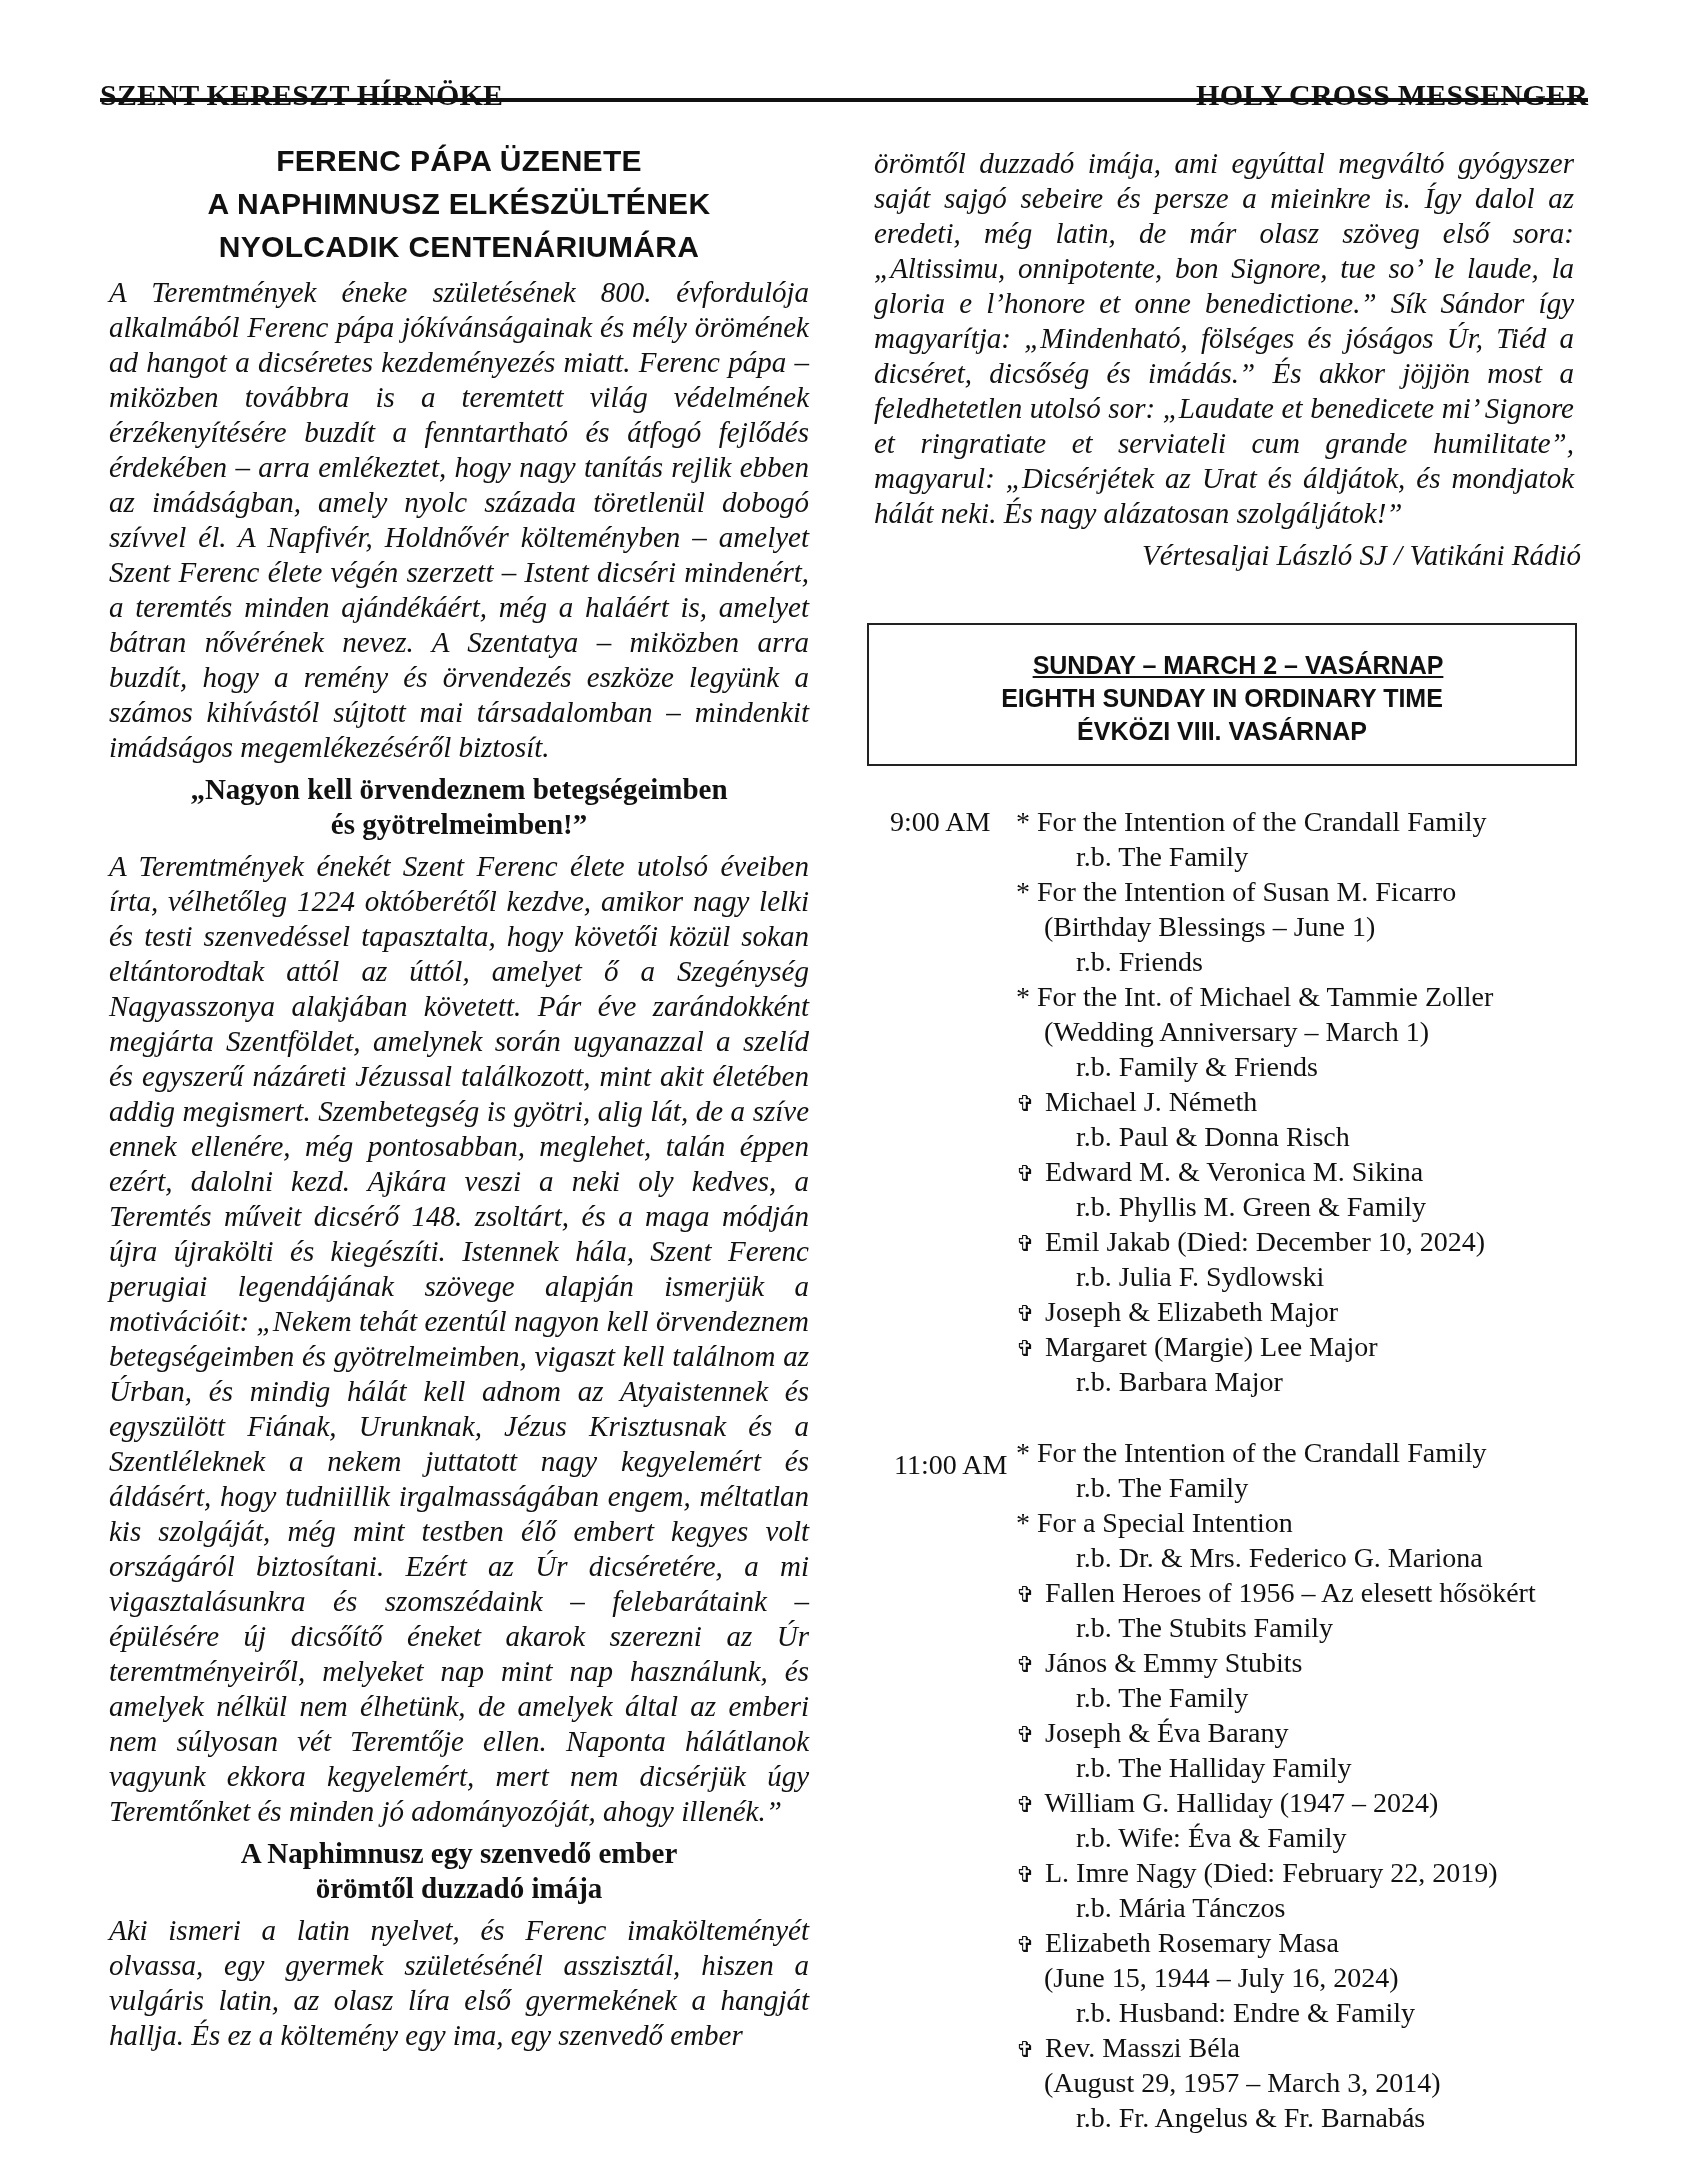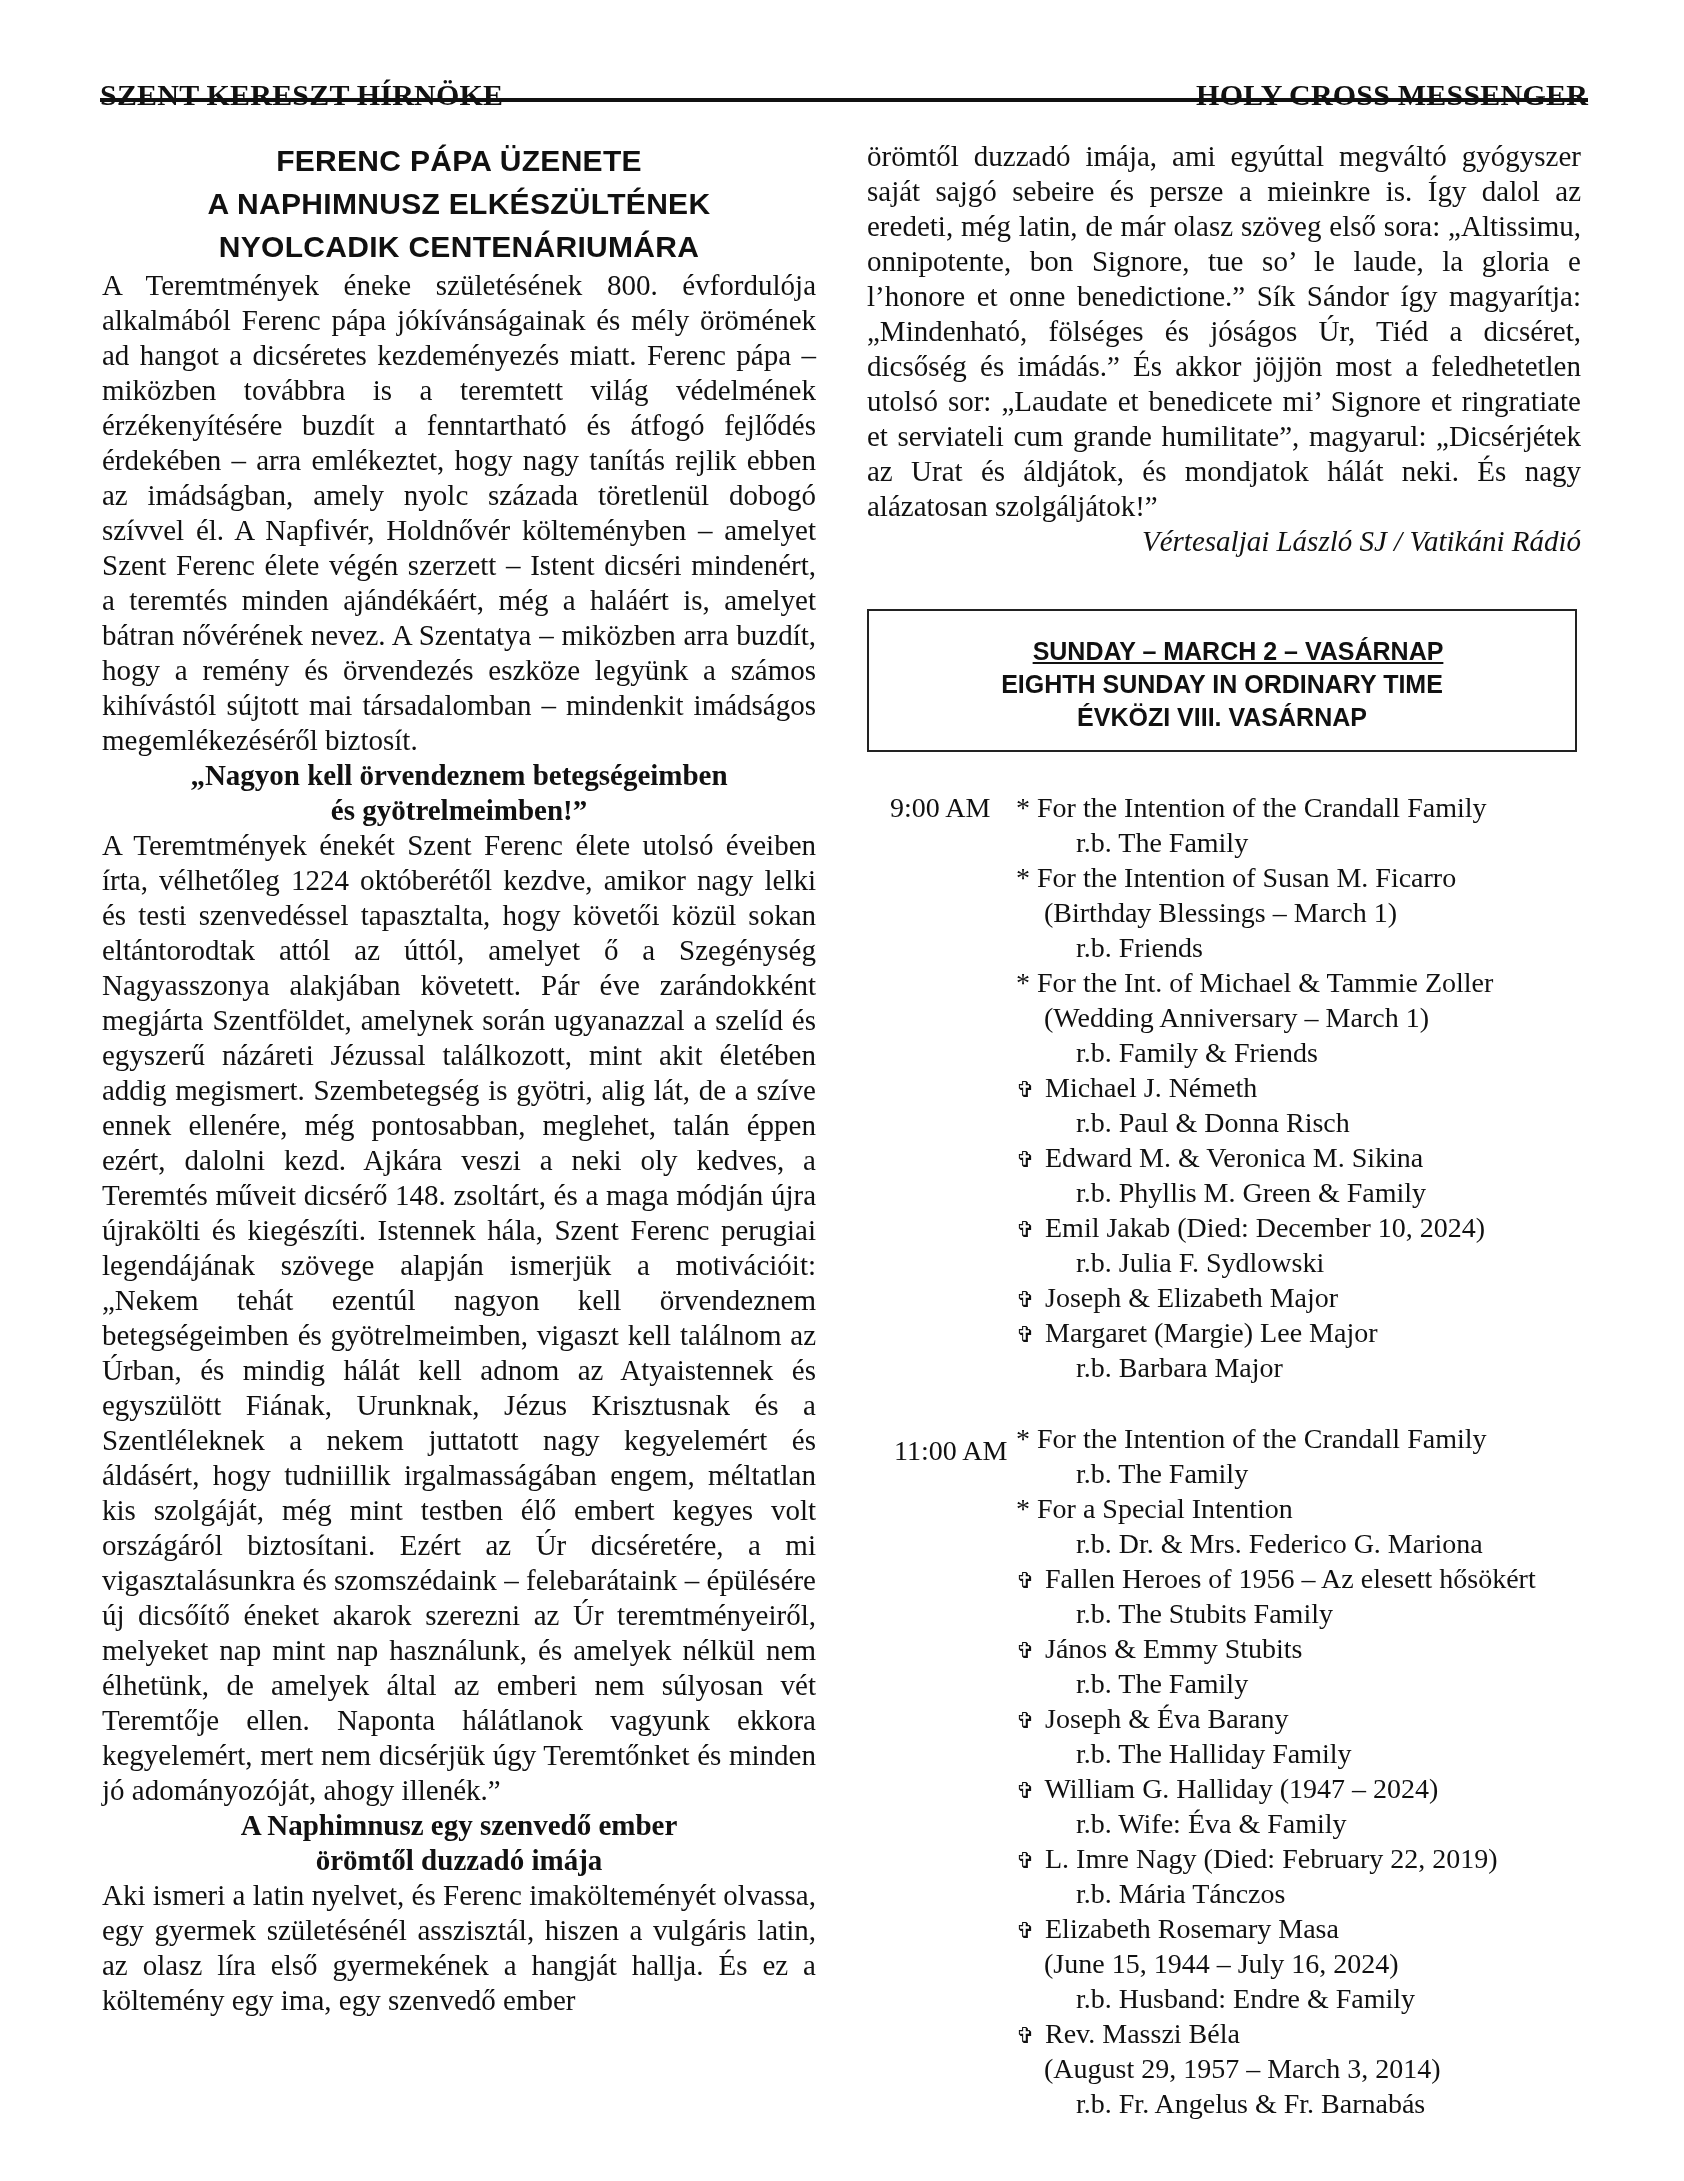--- a/index.html
+++ b/index.html
@@ -7,21 +7,21 @@
   .header { position: absolute; left: 100px; top: 62px; width: 1488px; height: 36px; border-bottom: 4px solid #111; }
   .header .left, .header .right {
     position: absolute; top: 16px; font-family: "Liberation Serif", serif; font-weight: bold; font-size: 30px; letter-spacing: 0.2px;
   }
   .header .left { left: 0; }
   .header .right { right: 0; }
   .col { position: absolute; top: 139px; width: 714px; font-family: "Liberation Serif", serif; }
   .col-left { left: 102px; }
   .col-right { left: 867px; }
   .title { text-align: center; font-family: "Liberation Sans", sans-serif; font-weight: bold; font-size: 30px; line-height: 43px; margin: 0; letter-spacing: 0.3px; }
-  .p { font-size: 29px; line-height: 35px; text-align: justify; margin: 0; text-align-last: left; }
+  .p { font-size: 29px; line-height: 35px; text-align: justify; margin: 7px; text-align-last: left; font-style: italic; }
   .sub { text-align: center; font-family: "Liberation Serif", serif; font-weight: bold; font-size: 29px; line-height: 35px; margin: 0; }
   .sign { text-align: right; font-style: italic; font-size: 29px; line-height: 35px; margin: 0; }
   .box { margin-top: 50px; border: 2px solid #222; height: 143px; width: 710px; text-align: center; font-family: "Liberation Sans", sans-serif; font-weight: bold; box-sizing: border-box; padding-top: 24px; }
   .box div { font-size: 25px; line-height: 33px; }
   .box .u { text-decoration: underline; padding-left: 32px; }
   .schedule { margin-top: 38px; font-size: 28px; line-height: 35px; }
   .row { position: relative; height: 35px; white-space: nowrap; }
   .time { position: absolute; left: 23px; }
   .time.wide { left: 27px; margin-top: 12px; }
   .ent { position: absolute; left: 149px; }
@@ -73,21 +73,21 @@
           <span class="time">9:00 AM</span>
           <span class="ent"><span>*</span><span> For the Intention of the Crandall Family</span></span>
         </div>
         <div class="row">
           <span class="rb">r.b. The Family</span>
         </div>
         <div class="row">
           <span class="ent"><span>*</span><span> For the Intention of Susan M. Ficarro</span></span>
         </div>
         <div class="row">
-          <span class="ent2">(Birthday Blessings – March 1)</span>
+          <span class="ent2">(Birthday Blessings – June 1)</span>
         </div>
         <div class="row">
           <span class="rb">r.b. Friends</span>
         </div>
         <div class="row">
           <span class="ent"><span>*</span><span> For the Int. of Michael &amp; Tammie Zoller</span></span>
         </div>
         <div class="row">
           <span class="ent2">(Wedding Anniversary – March 1)</span>
         </div>

